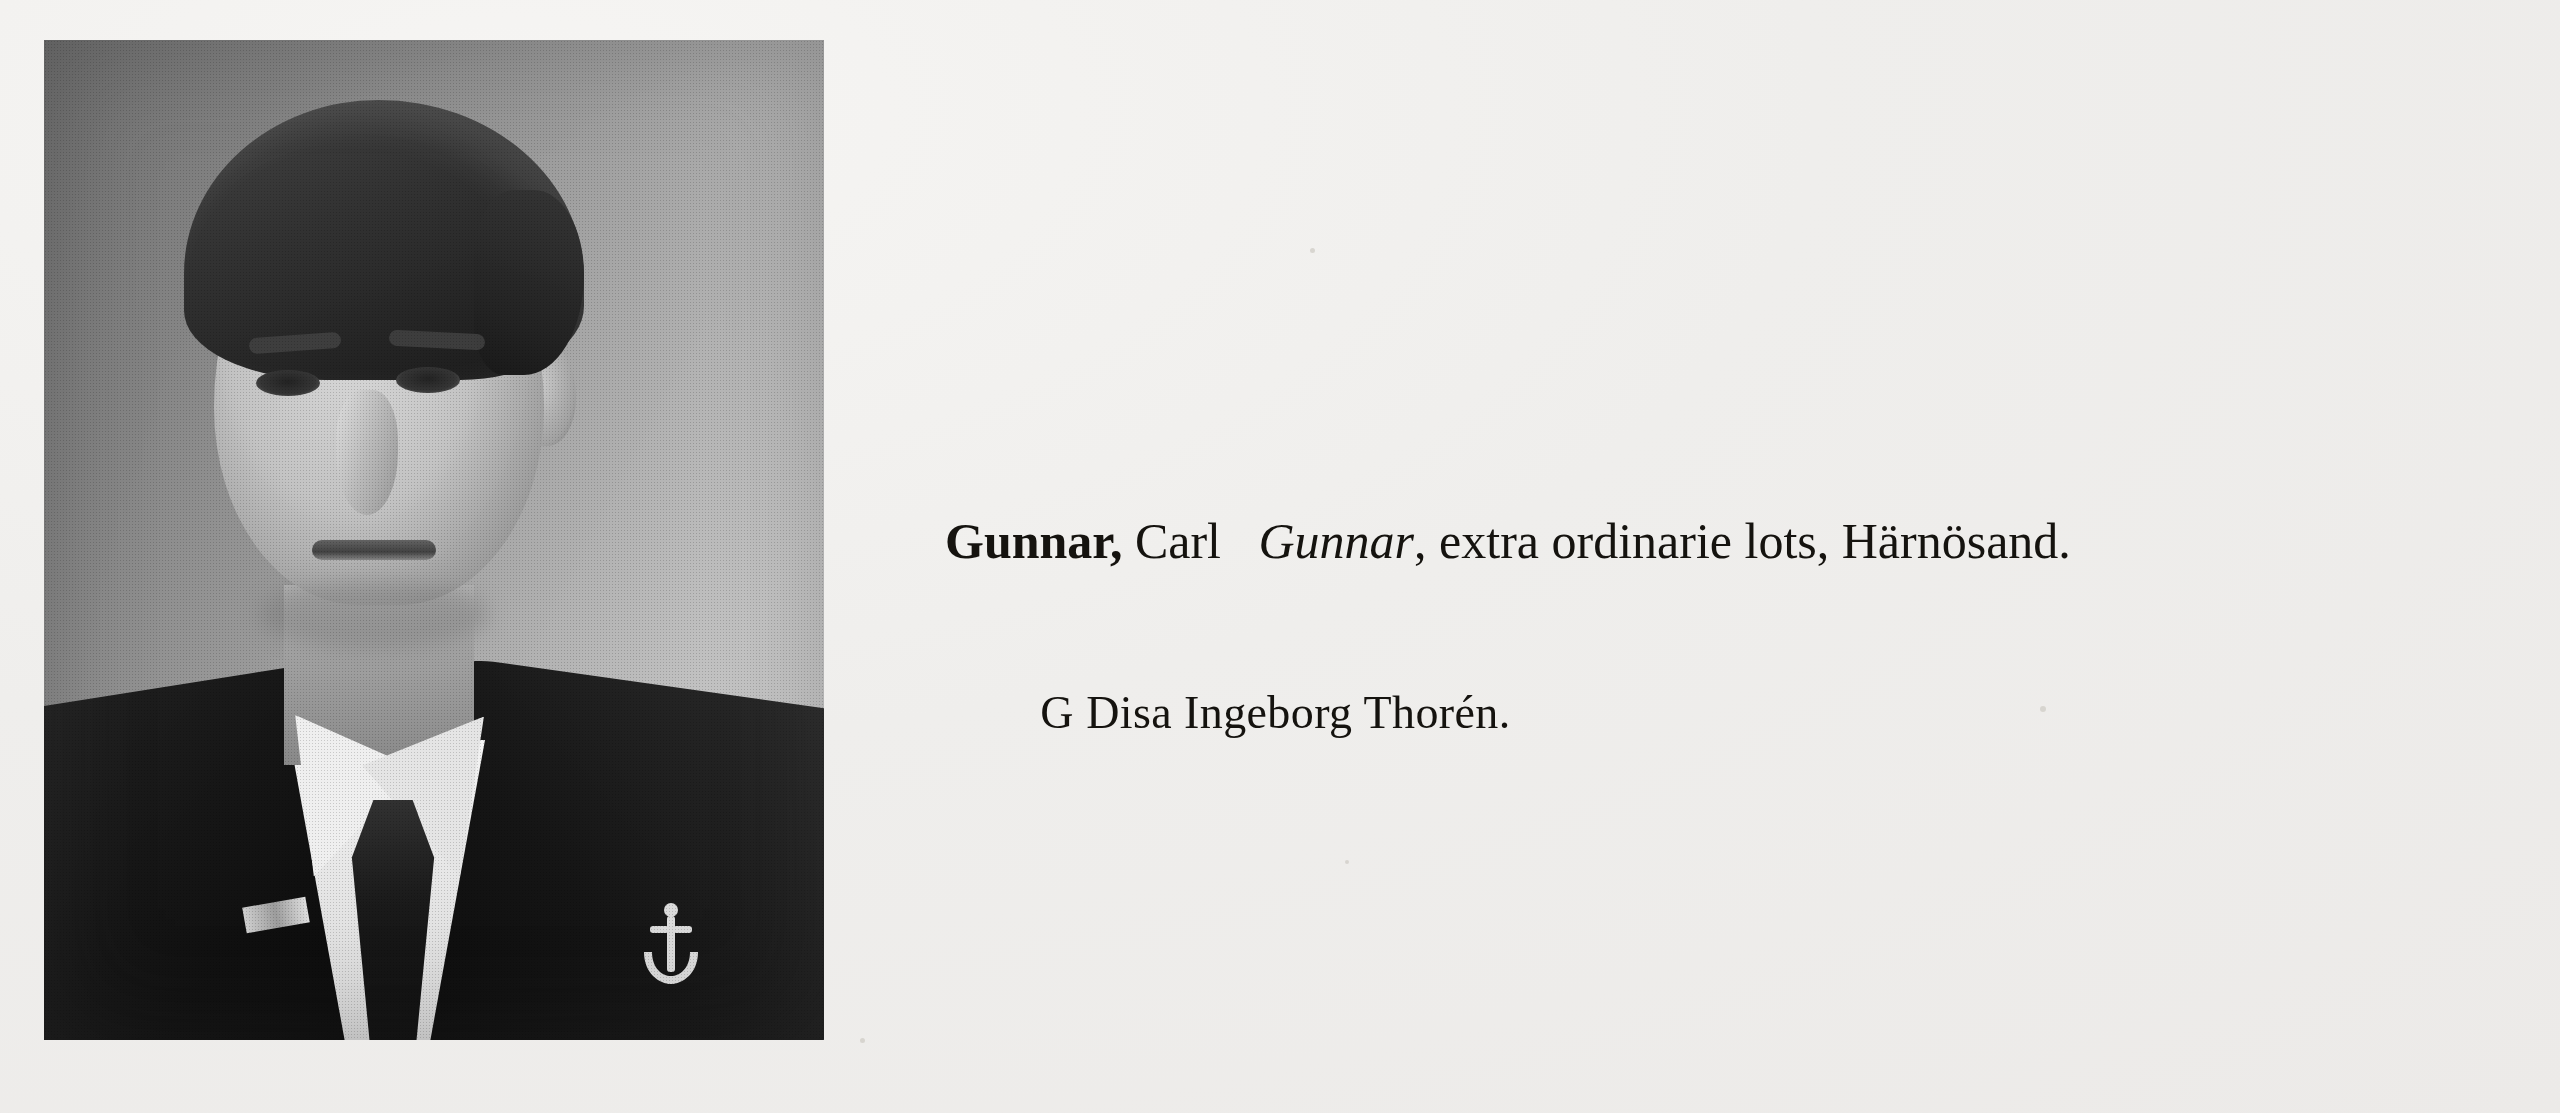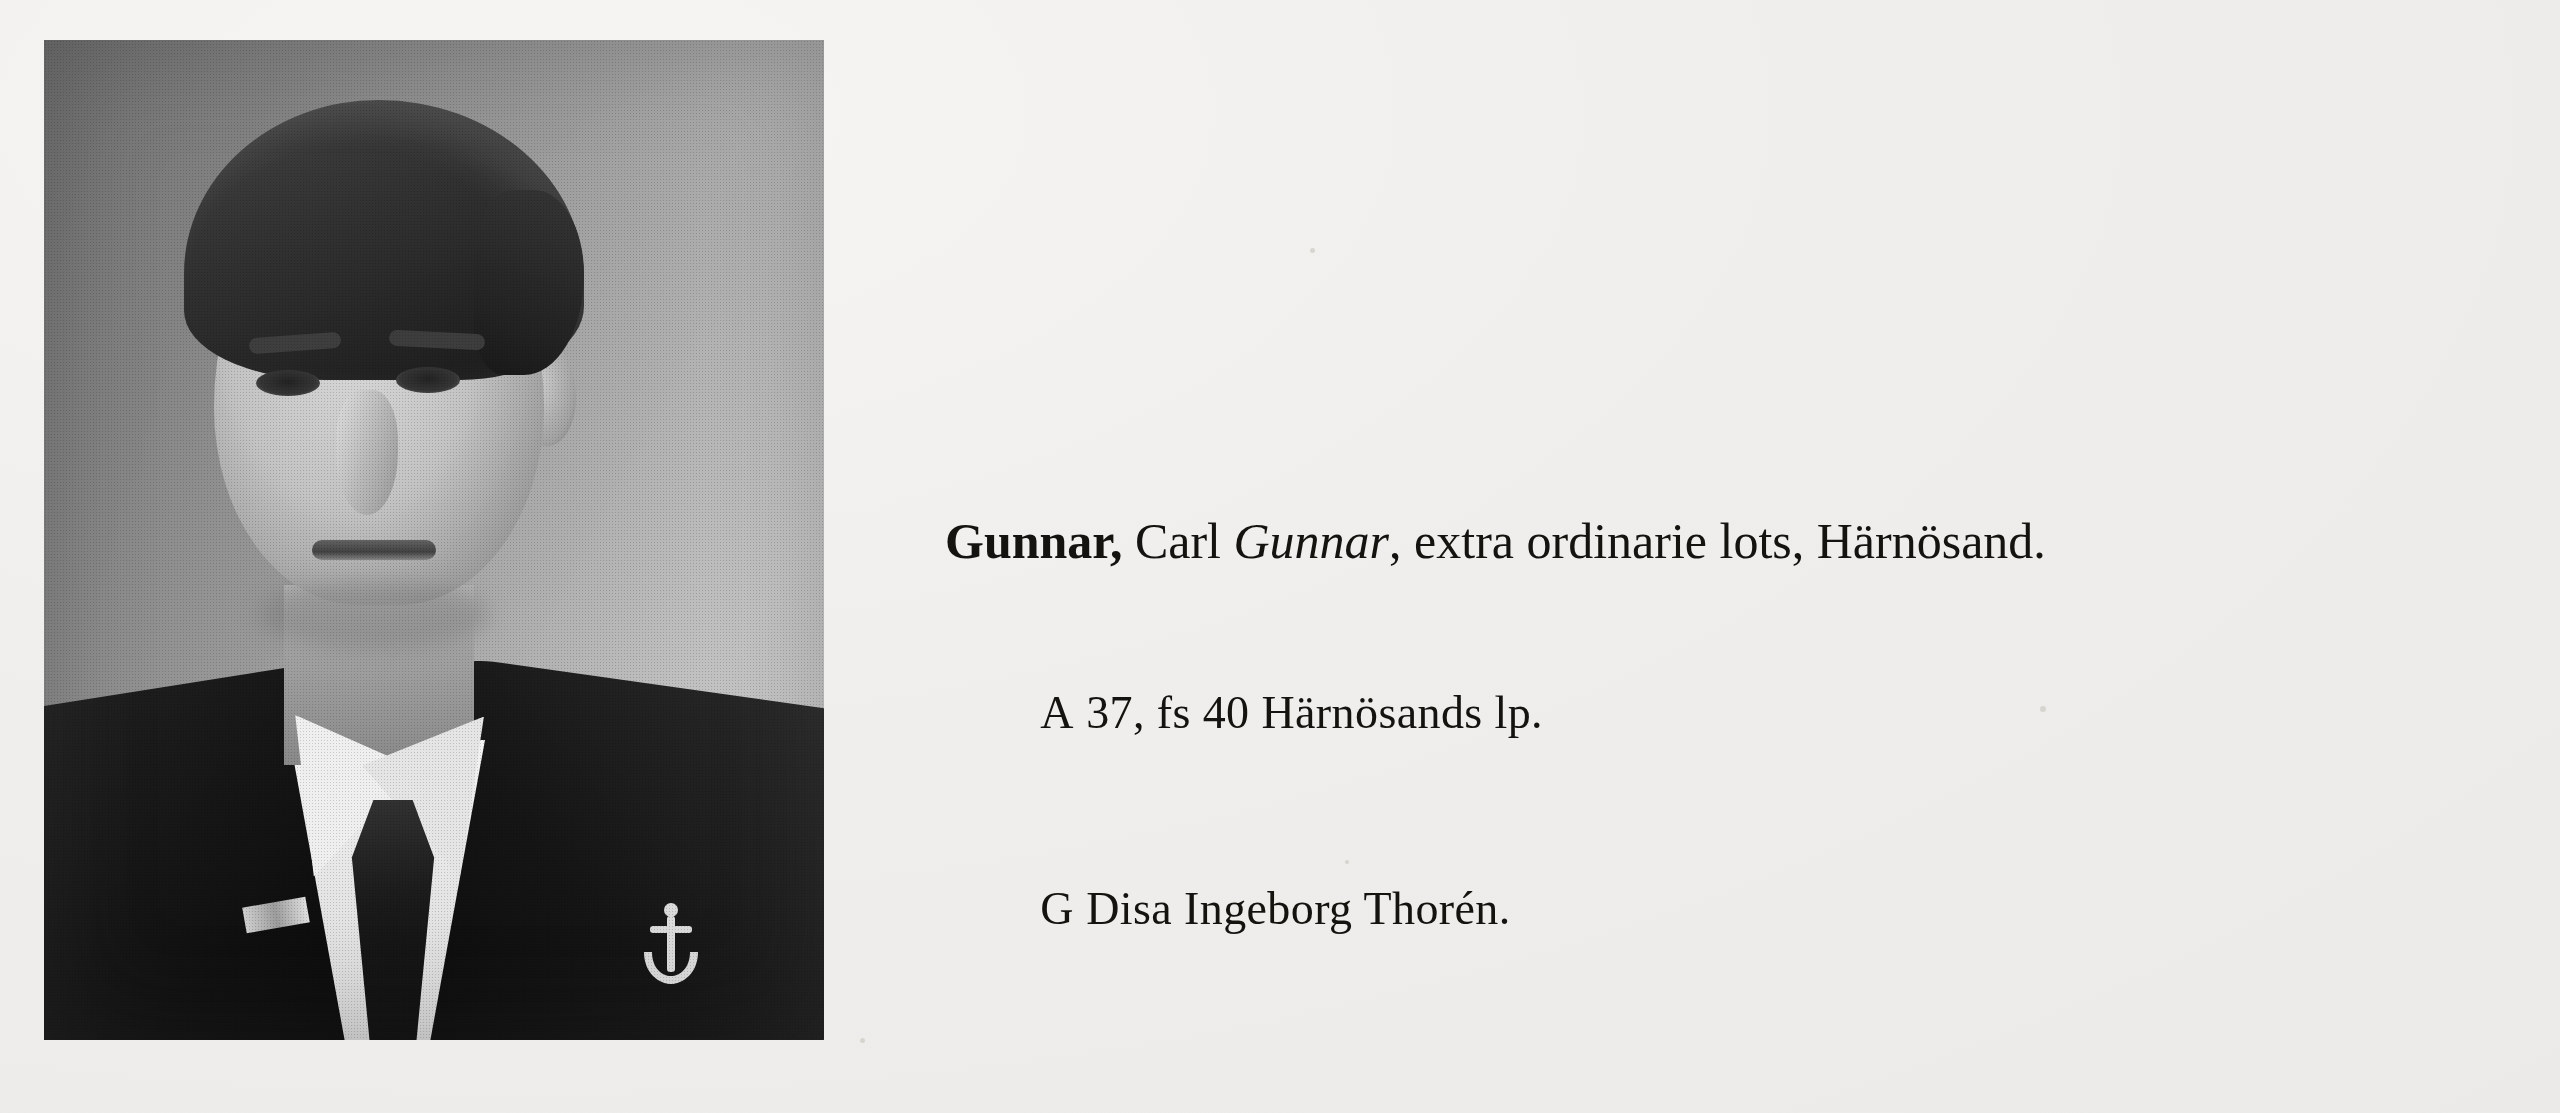--- a/index.html
+++ b/index.html
@@ -248,20 +248,21 @@
     padding-left: 88px;
   }
   .headline .hang {
     margin-left: -88px;
   }
   .surname {
     font-weight: bold;
   }
   .italic-name {
     font-style: italic;
+    margin-left: 25px;
   }
   .details {
     margin-top: 42px;
     font-size: 46px;
     line-height: 1.42;
     letter-spacing: 0.4px;
   }
   .detail-line {
     white-space: pre;
   }
@@ -323,20 +324,17 @@
   </div>
 
   <div class="entry">
     <div class="headline">
       <span class="hang surname">Gunnar,</span><span> Carl </span><span class="italic-name">Gunnar</span><span>, extra ordinarie lots,</span>
       <span>Härnösand.</span>
     </div>
 
     <div class="details">
       <div class="detail-line">
-        <span class="detail-key">A</span><span>37, fs 40 Härnösands lp.</span>
-      </div>
-      <div class="detail-line">
         <span class="detail-key">G</span><span>Disa Ingeborg Thorén.</span>
       </div>
     </div>
   </div>
 </div>
 
 </body></html>

